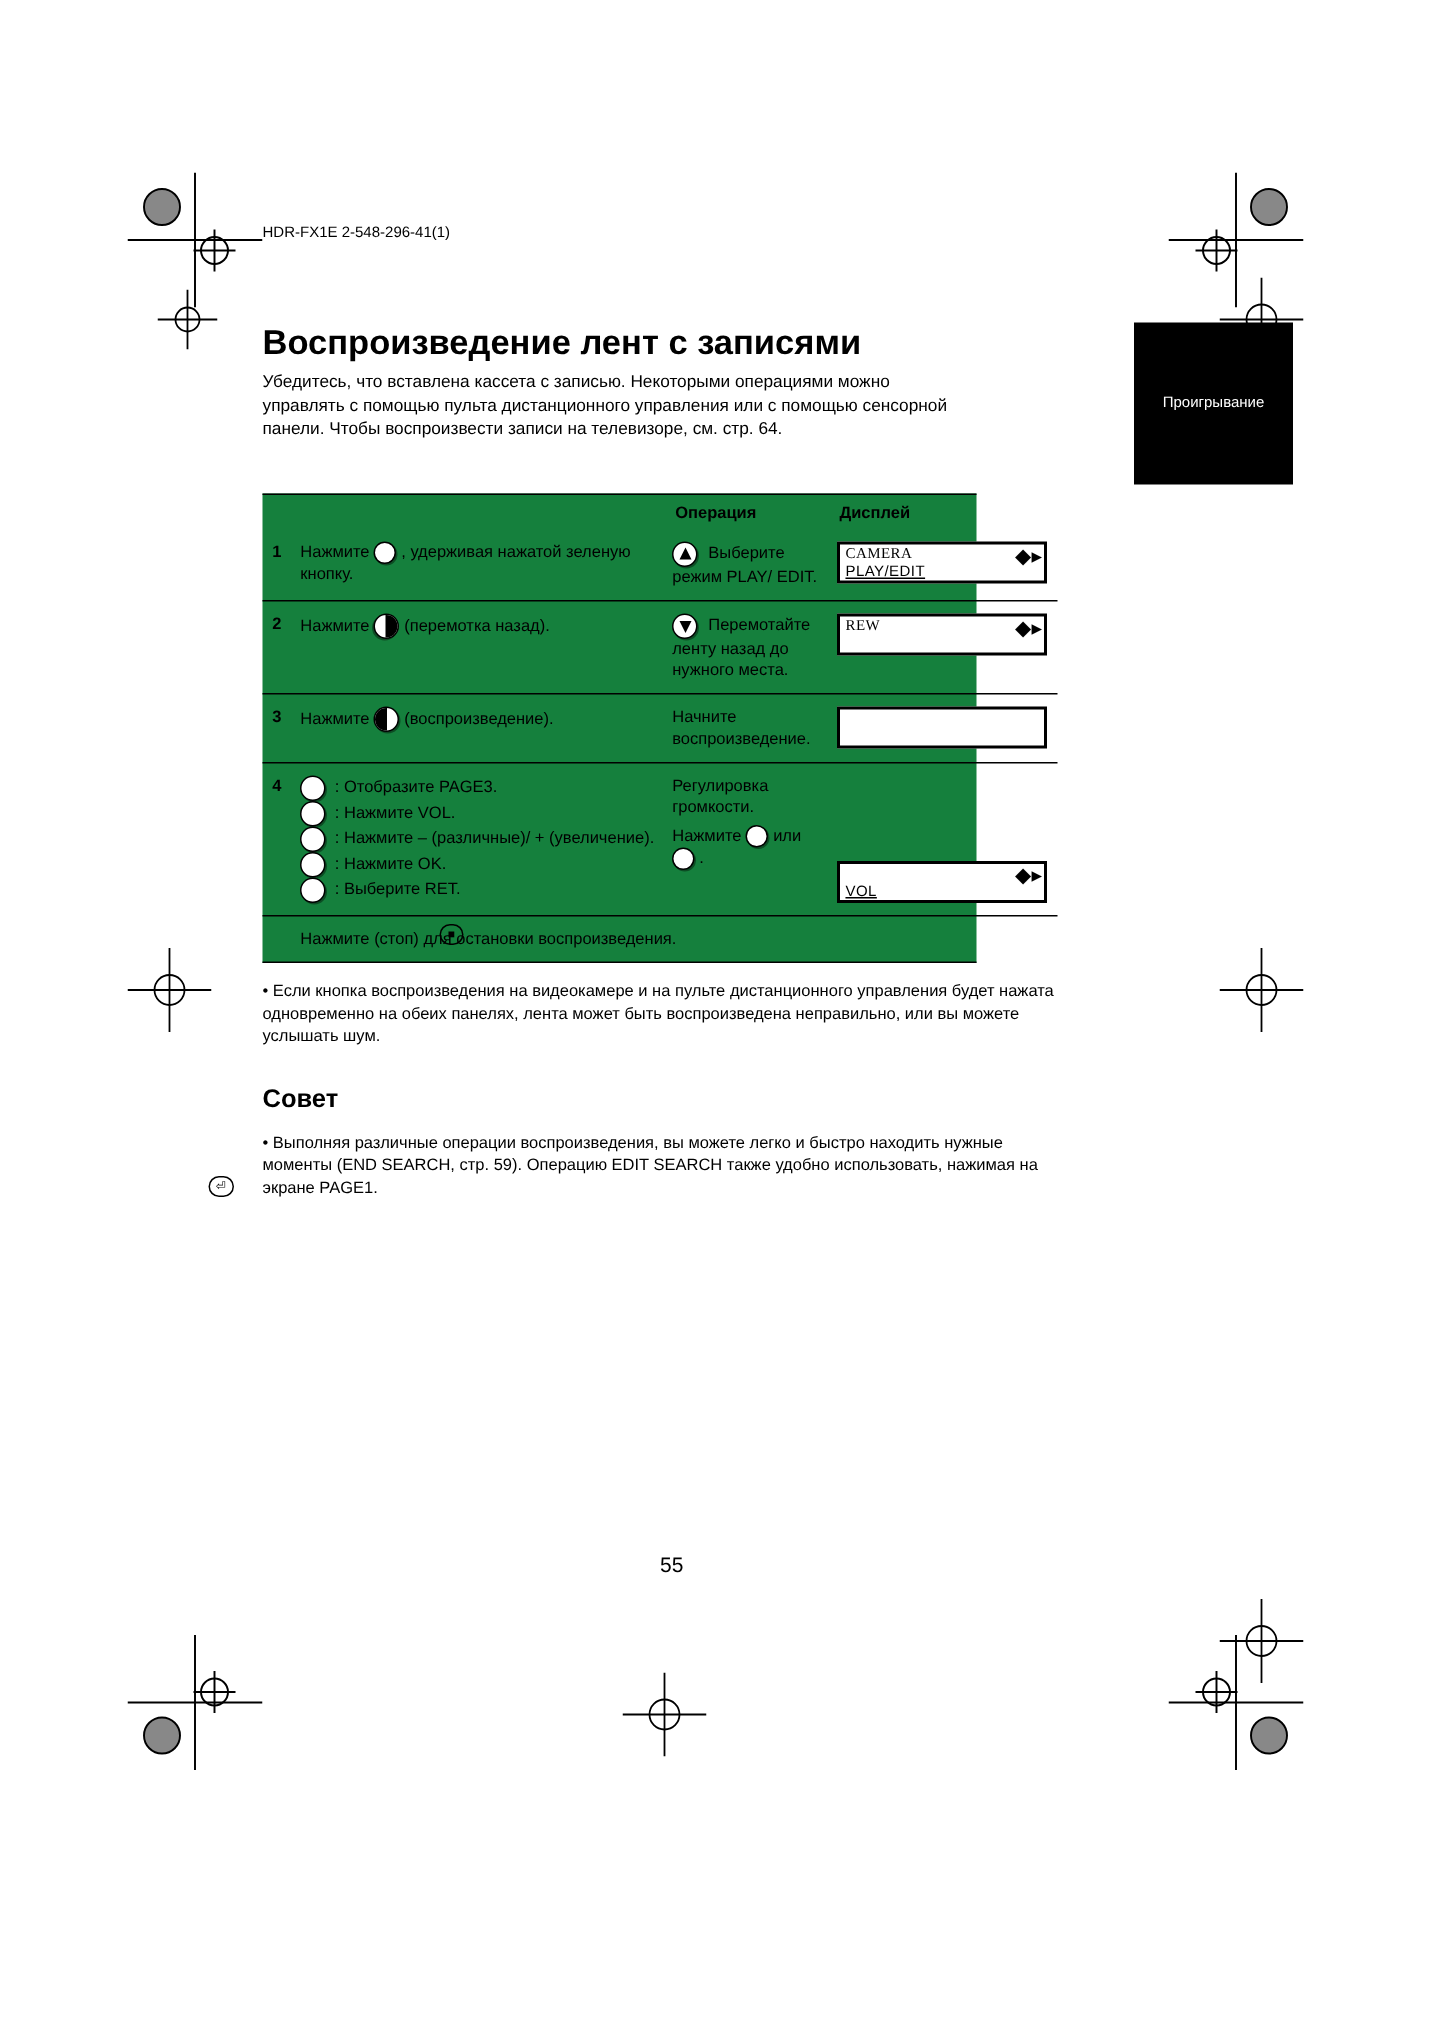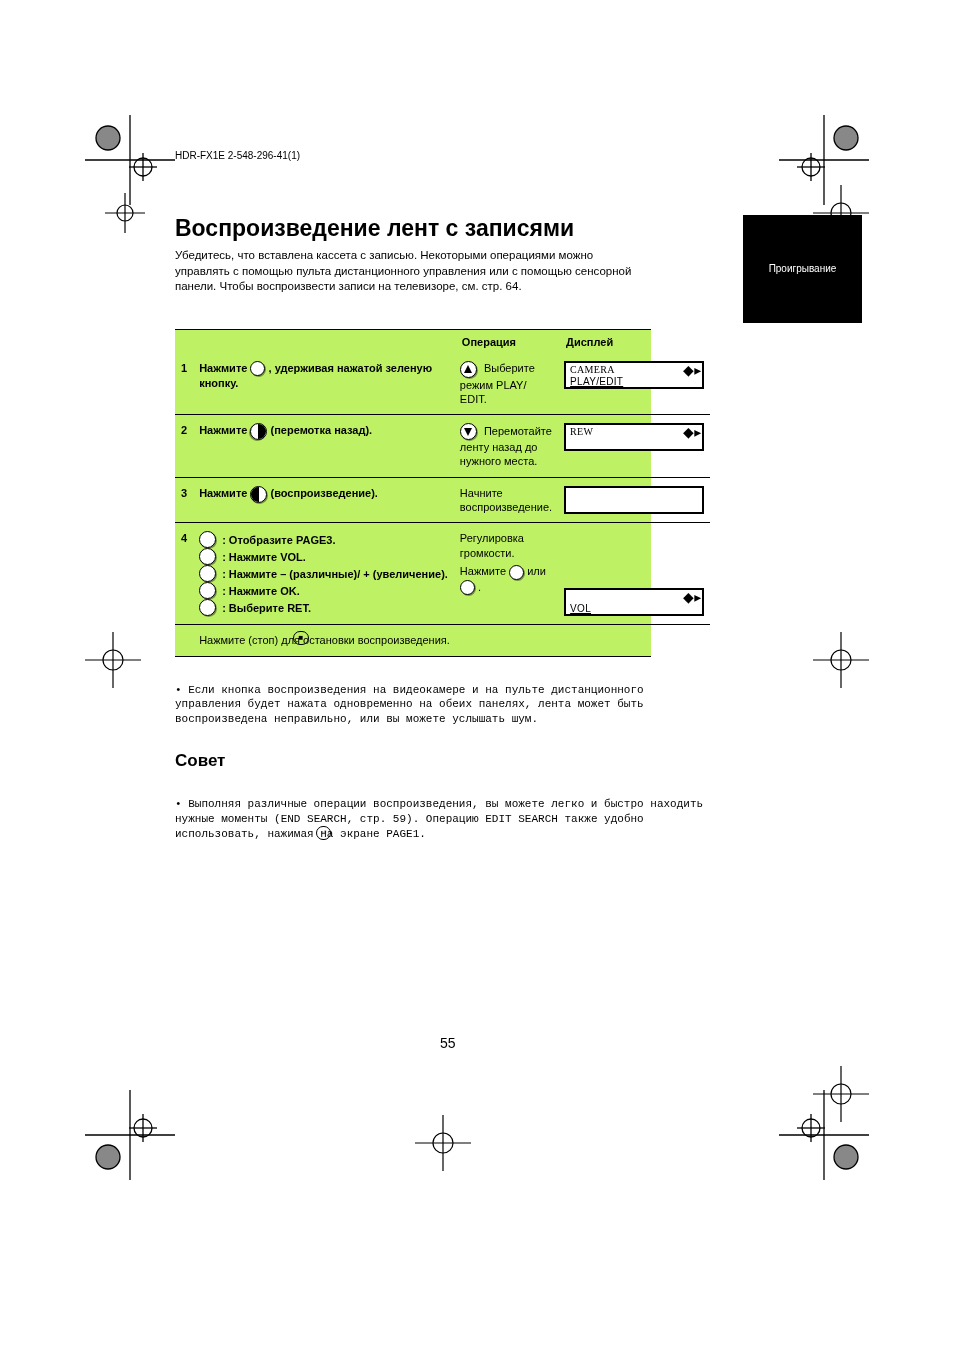--- a/index.html
+++ b/index.html
@@ -40,21 +40,21 @@
     position: absolute;
     top: 215px;
     left: 175px;
     width: 476px;
   }
 
   .black-tab {
     position: absolute;
     top: 215px;
     right: 92px;
-    width: 119px;
+    width: 106px;
     height: 108px;
     background: #000;
     color: #fff;
     padding: 8px 10px;
     display: flex;
     align-items: center;
     justify-content: center;
     writing-mode: horizontal-tb;
     text-align: center;
     font-size: 10px;
@@ -67,21 +67,21 @@
     margin-bottom: 6px;
   }
 
   .intro {
     font-size: 11.5px;
     line-height: 1.35;
     margin-bottom: 14px;
   }
 
   .shade {
-    background: #bef264;
+    background: #15803d;
     border-top: 1px solid #000;
     border-bottom: 1px solid #000;
     margin-top: 34px;
   }
 
   .tbl {
     width: 530px;
     border-collapse: collapse;
     font-size: 11px;
   }
@@ -91,21 +91,21 @@
     padding: 6px 8px 4px;
     border-bottom: 1px solid rgba(0,0,0,0);
   }
   .tbl td {
     vertical-align: top;
     padding: 8px 6px;
     line-height: 1.3;
   }
   .tbl .sep td { border-top: 1px solid #000; }
   .col1 { width: 36px; text-align: center; }
-  .col2 { width: 130px; font-weight: bold; }
+  .col2 { width: 130px; }
   .col3 { width: 190px; }
   .col4 { width: 174px; }
 
   .circ-btn {
     display: inline-block;
     width: 17px;
     height: 17px;
     border: 1.5px solid #000;
     border-radius: 50%;
     vertical-align: middle;
@@ -168,23 +168,22 @@
     line-height: 12px;
     width: 16px;
     text-align: right;
   }
   .lcd .r1 { position:absolute; top:0px; left:4px;font-family:Liberation Serif, serif; }
   .lcd .r2 { position:absolute; top:12px; left:4px;text-decoration:underline; }
 
   .note-p {
     font-size: 11px;
     line-height: 1.35;
-    margin-top: 26px;
+    margin-top: 12px;
     width: 530px;
-    font-family: Liberation Mono, monospace;
   }
 
   .tip-h {
     font-size: 17px;
     font-weight: bold;
     margin-top: 24px;
     margin-bottom: 6px;
   }
 
   .page-num {

